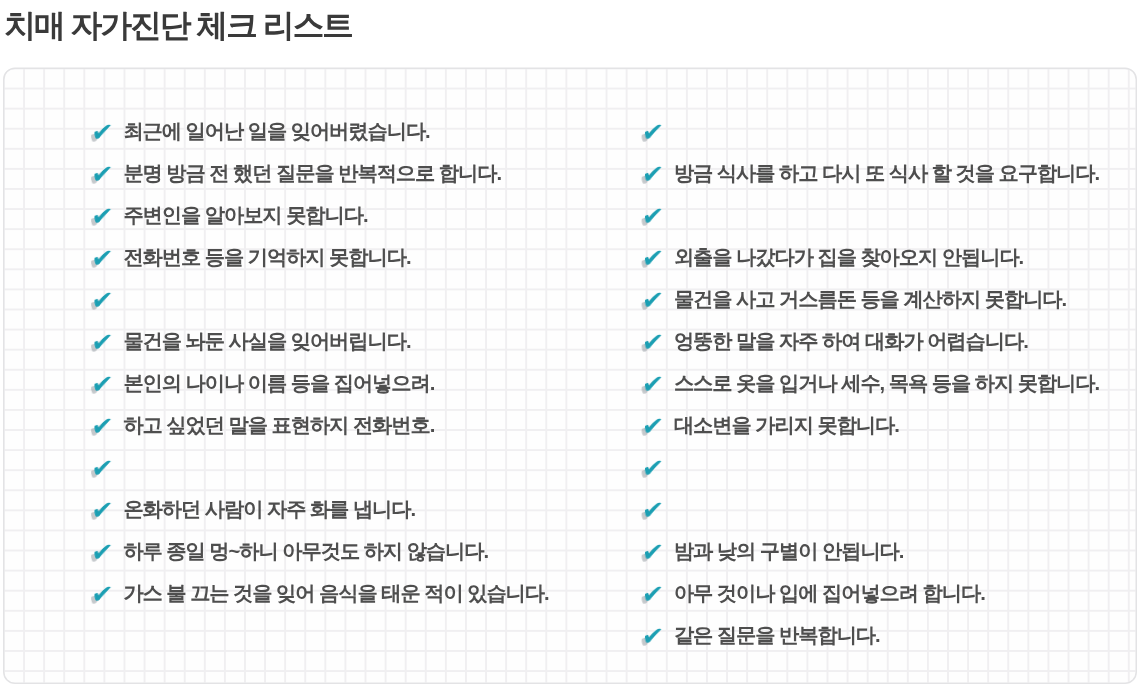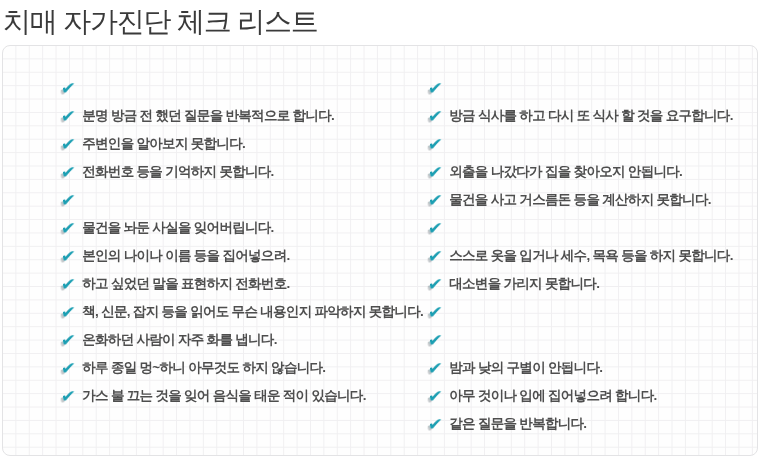--- a/index.html
+++ b/index.html
@@ -10,22 +10,22 @@
     width: 760px;
     height: 457px;
     background: #ffffff;
     font-family: "Liberation Sans", "DejaVu Sans", sans-serif;
     overflow: hidden;
     position: relative;
   }
   .title {
     margin: 0;
     padding: 3px 0 0 3px;
-    font-size: 28px;
-    font-weight: normal;
+    font-size: 21px;
+    font-weight: bold;
     color: var(--title, #3a3a3a);
     letter-spacing: -1.2px;
   }
   .panel {
     position: absolute;
     left: 2px;
     right: 2px;
     top: 45px;
     bottom: 1px;
     box-sizing: border-box;
@@ -74,20 +74,21 @@
 </head>
 <body>
 
 <div class="page">
   <h1 class="title">치매 자가진단 체크 리스트</h1>
 
   <div class="panel">
     <ul class="col col-left">
   <li class="item">
     <span class="check">✔</span>
+    <span class="label">최근에 일어난 일을 잊어버렸습니다.</span>
   </li>
 
   <li class="item">
     <span class="check">✔</span>
     <span class="label">분명 방금 전 했던 질문을 반복적으로 합니다.</span>
   </li>
 
   <li class="item">
     <span class="check">✔</span>
     <span class="label">주변인을 알아보지 못합니다.</span>
@@ -112,21 +113,20 @@
     <span class="label">본인의 나이나 이름 등을 집어넣으려.</span>
   </li>
 
   <li class="item">
     <span class="check">✔</span>
     <span class="label">하고 싶었던 말을 표현하지 전화번호.</span>
   </li>
 
   <li class="item">
     <span class="check">✔</span>
-    <span class="label">책, 신문, 잡지 등을 읽어도 무슨 내용인지 파악하지 못합니다.</span>
   </li>
 
   <li class="item">
     <span class="check">✔</span>
     <span class="label">온화하던 사람이 자주 화를 냅니다.</span>
   </li>
 
   <li class="item">
     <span class="check">✔</span>
     <span class="label">하루 종일 멍~하니 아무것도 하지 않습니다.</span>
@@ -156,20 +156,21 @@
     <span class="label">외출을 나갔다가 집을 찾아오지 안됩니다.</span>
   </li>
 
   <li class="item">
     <span class="check">✔</span>
     <span class="label">물건을 사고 거스름돈 등을 계산하지 못합니다.</span>
   </li>
 
   <li class="item">
     <span class="check">✔</span>
+    <span class="label">엉뚱한 말을 자주 하여 대화가 어렵습니다.</span>
   </li>
 
   <li class="item">
     <span class="check">✔</span>
     <span class="label">스스로 옷을 입거나 세수, 목욕 등을 하지 못합니다.</span>
   </li>
 
   <li class="item">
     <span class="check">✔</span>
     <span class="label">대소변을 가리지 못합니다.</span>

